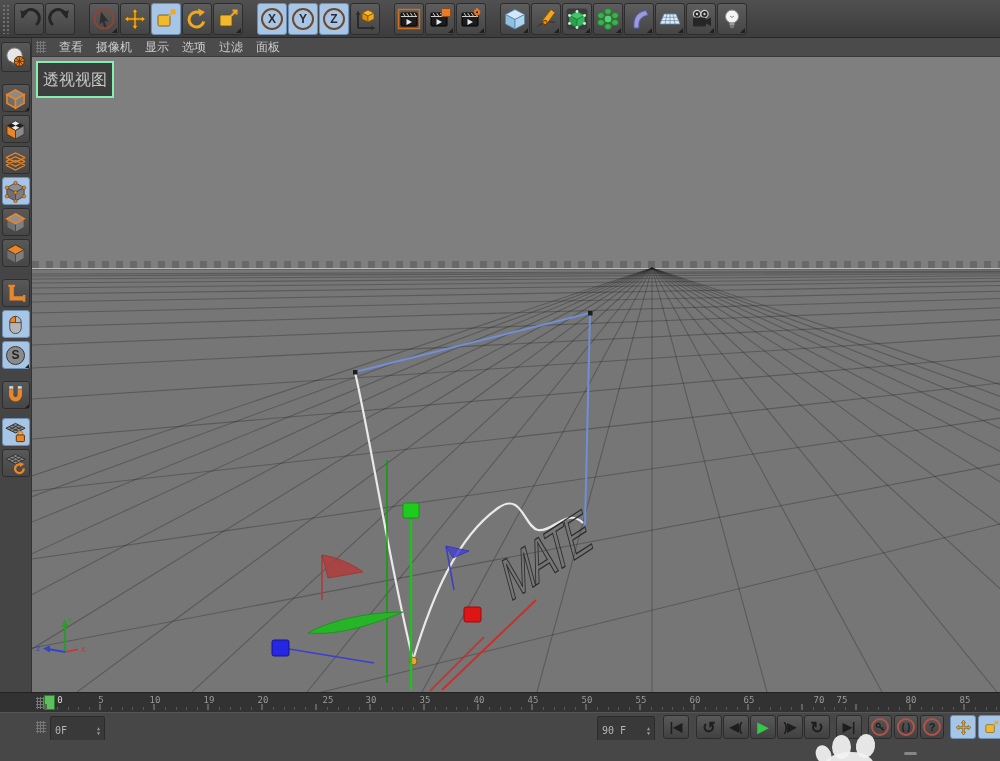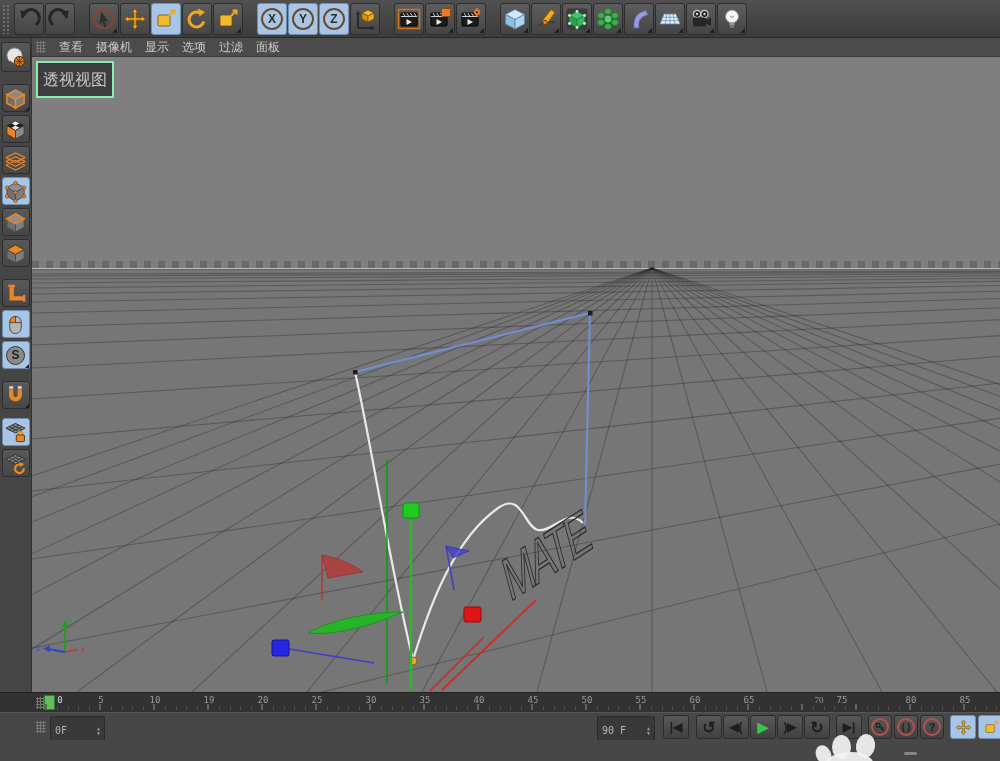--- a/index.html
+++ b/index.html
@@ -533,30 +533,30 @@
 
   <div class="ruler">
     <div class="hgrip"></div>
     <div class="playhead"></div>
     <div class="ruler-labels">
         <span class="first" style="left: 60px;">0</span>
         <span style="left: 101px;">5</span>
         <span style="left: 155px;">10</span>
         <span style="left: 209px;">19</span>
         <span style="left: 263px;">20</span>
-        <span style="left: 317px;">25</span>
+        <span style="left: 328px;">25</span>
         <span style="left: 371px;">30</span>
         <span style="left: 425px;">35</span>
         <span style="left: 479px;">40</span>
         <span style="left: 533px;">45</span>
         <span style="left: 587px;">50</span>
         <span style="left: 641px;">55</span>
         <span style="left: 695px;">60</span>
         <span style="left: 749px;">65</span>
-        <span style="left: 819px; font-family: Liberation Serif, serif;">70</span>
+        <span style="left: 819px;">70</span>
         <span style="left: 842px;">75</span>
         <span style="left: 911px;">80</span>
         <span style="left: 965px;">85</span>
       </div>
     <div class="ticks-minor"></div>
     <div class="ticks-major"></div>
   </div>
 
   <div class="transport">
     <div class="hgrip"></div>

